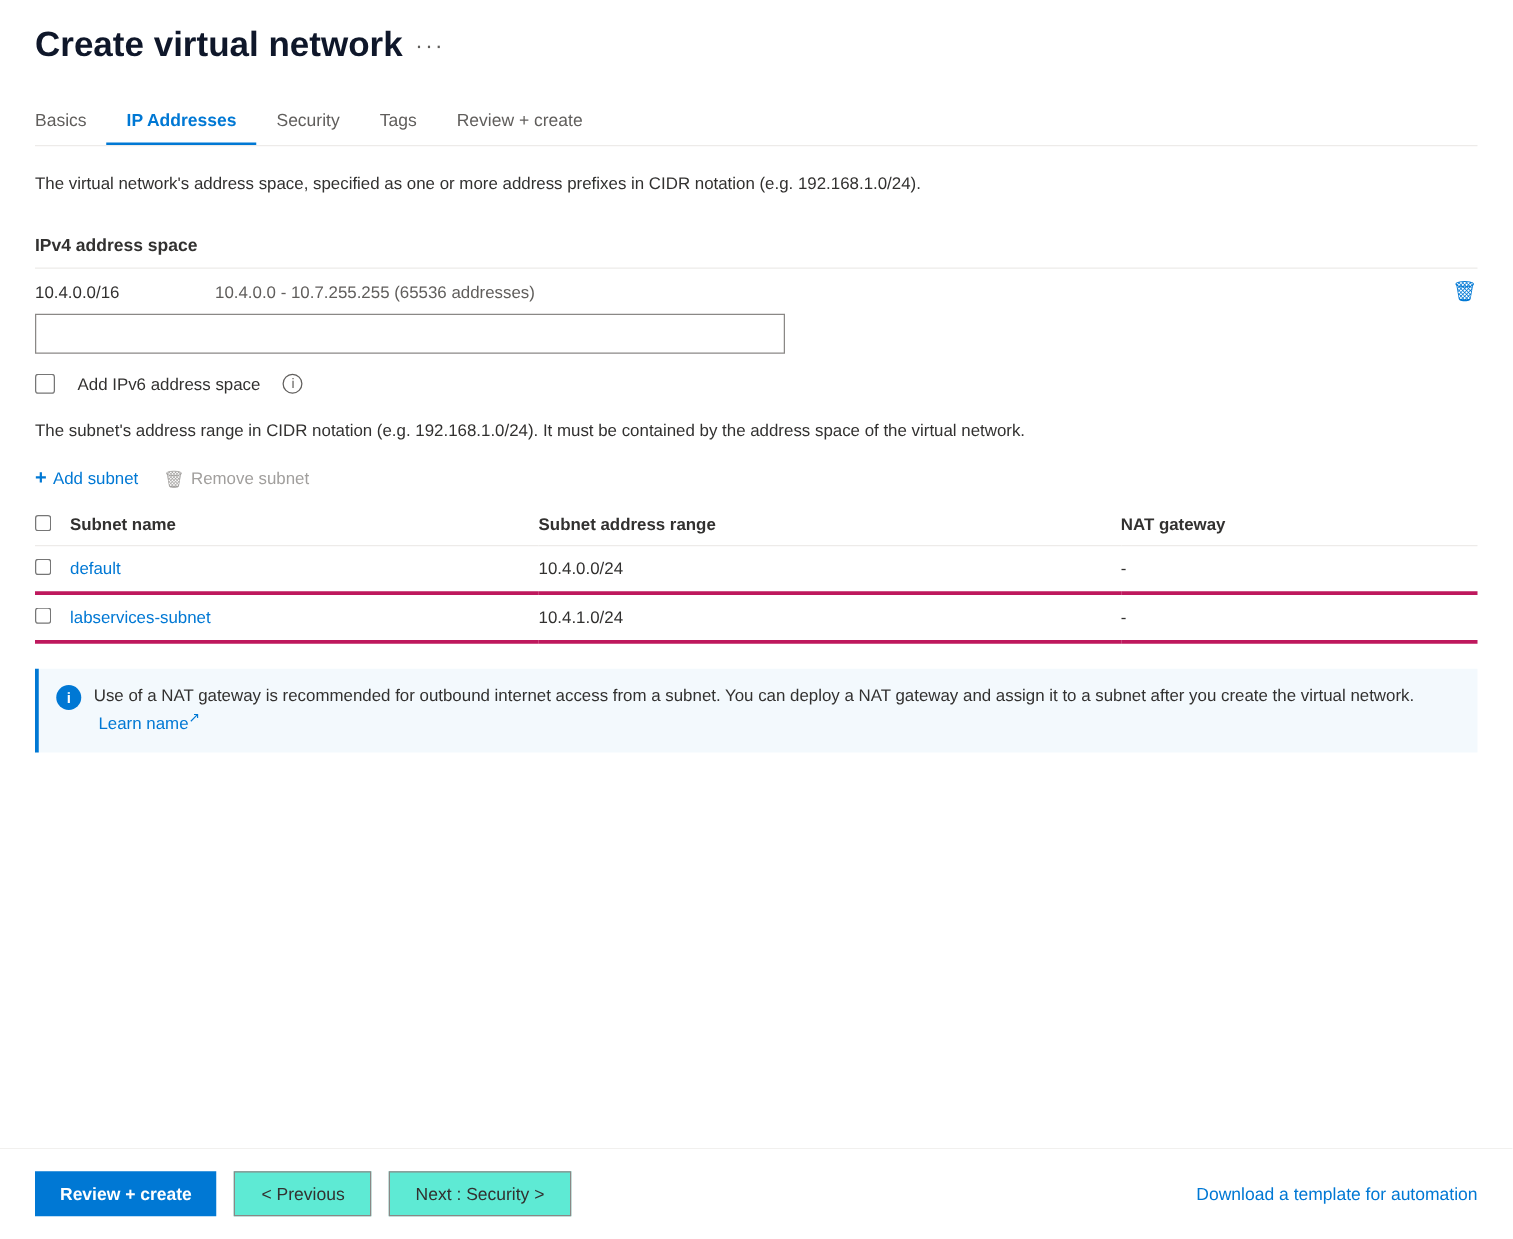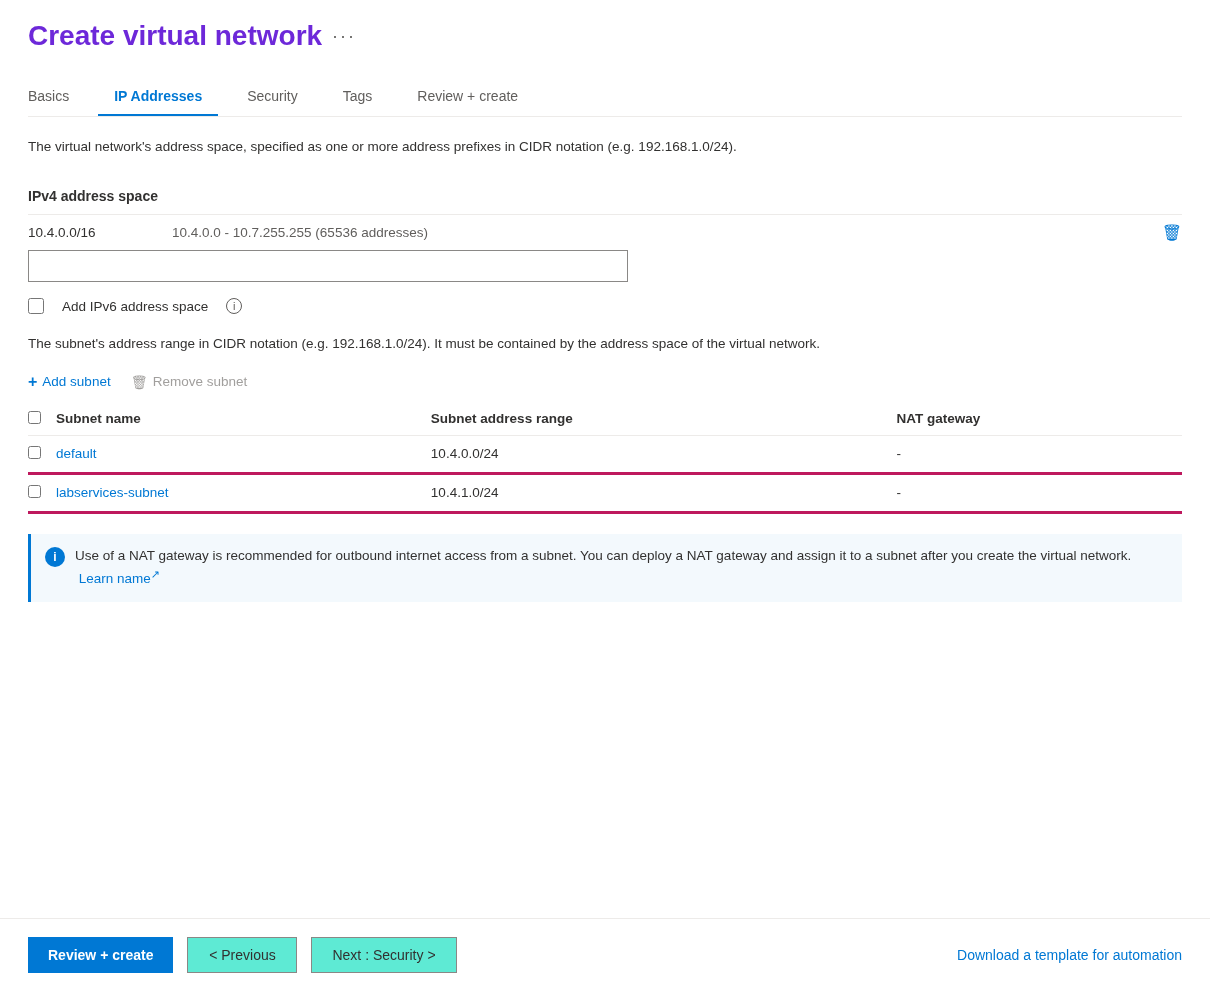--- a/index.html
+++ b/index.html
@@ -16,37 +16,36 @@
     }
     .page-title-row {
       display: flex;
       align-items: center;
       gap: 10px;
       margin-bottom: 28px;
     }
     .page-title {
       font-size: 28px;
       font-weight: 600;
-      color: #6d28d9;
+      color: #0f172a;
     }
     .ellipsis-btn {
       font-size: 18px;
       color: #605e5c;
       cursor: pointer;
       letter-spacing: 2px;
       background: none;
       border: none;
     }
     
     .tabs-row {
       display: flex;
       align-items: flex-start;
       border-bottom: 1px solid #edebe9;
       margin-bottom: 20px;
-      gap: 13px;
     }
     .tab {
       padding: 8px 16px 10px 16px;
       font-size: 14px;
       cursor: pointer;
       color: #605e5c;
       border-bottom: 2px solid transparent;
       white-space: nowrap;
       user-select: none;
     }

